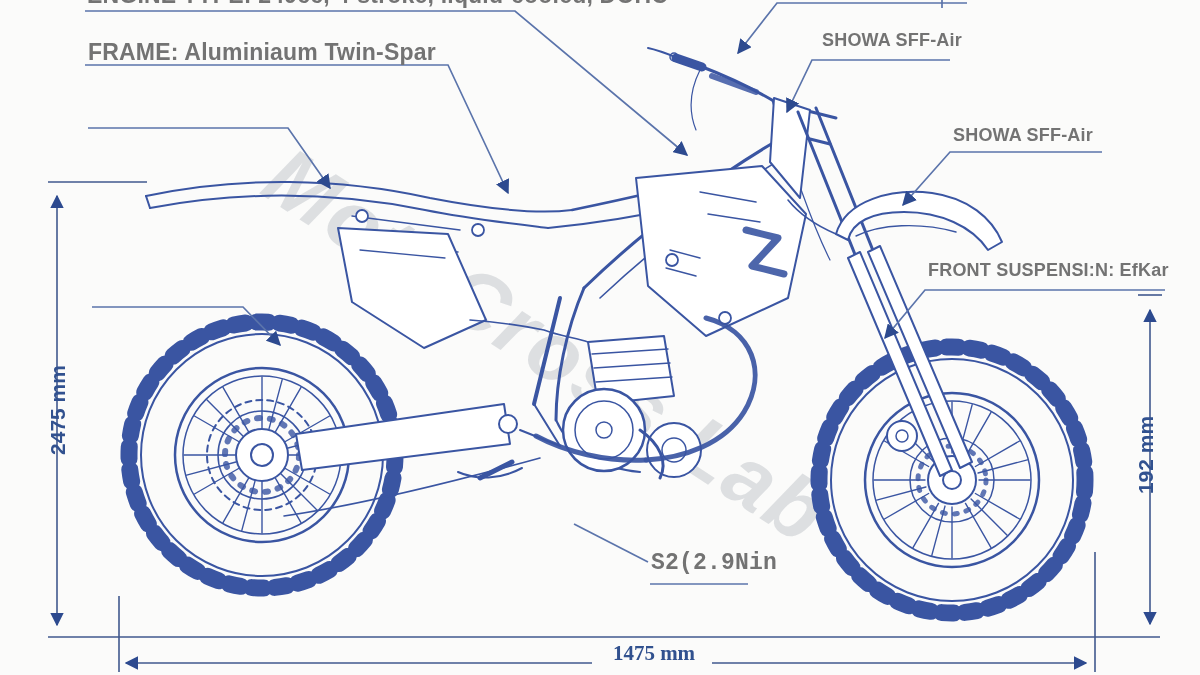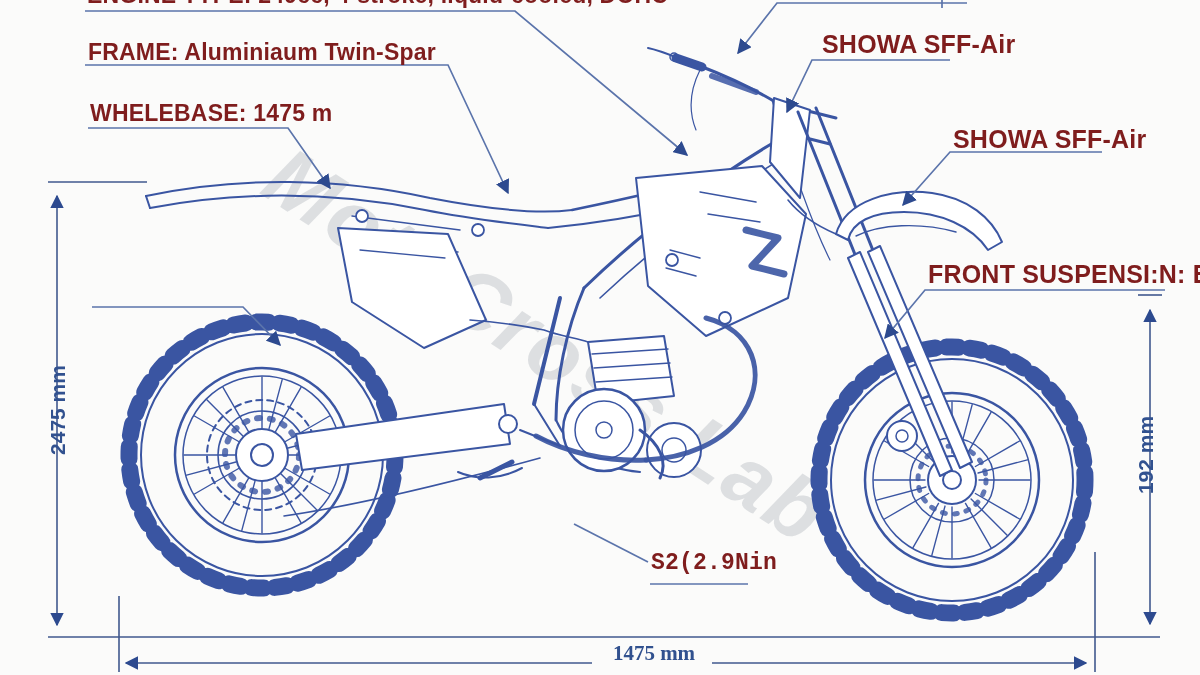--- a/index.html
+++ b/index.html
@@ -3,24 +3,24 @@
 <meta charset="utf-8">
 <style>
   html,body{margin:0;padding:0;background:#fff;}
   #stage{
     position:relative;width:1200px;height:675px;overflow:hidden;
     background:#fbfbfa;
     font-family:"Liberation Sans",sans-serif;
   }
   .lbl{
     position:absolute;white-space:nowrap;
-    color:#7f1d1d;font-weight:600;letter-spacing:.2px;
+    color:#737373;font-weight:600;letter-spacing:.2px;
     font-size:23px;line-height:1.1;
   }
-  .lbl.sm{font-size:25px;}
+  .lbl.sm{font-size:18px;}
   .dim{
     position:absolute;color:#31518f;font-weight:600;font-size:21px;
     text-align:center;white-space:nowrap;
   }
   .dim.vert{transform:rotate(-90deg);}
   #watermark{
     position:absolute;left:300px;top:128px;
     font-size:84px;font-weight:800;font-style:italic;letter-spacing:3px;
     color:rgba(152,158,170,0.30);
     transform:rotate(33deg);transform-origin:left top;
@@ -195,21 +195,20 @@
       <path d="M1150,310 L1150,624" marker-start="url(#arrow)" marker-end="url(#arrow)"></path>
       <line x1="119" y1="596" x2="119" y2="672"></line>
       <line x1="1095" y1="552" x2="1095" y2="672"></line>
       <path d="M592,663 L126,663" marker-end="url(#arrow)"></path>
       <path d="M712,663 L1086,663" marker-end="url(#arrow)"></path>
     </g>
   </svg>
 
   <div class="lbl" style="left:87px;top:-17px;">ENGINE TYPE: 249cc, 4-stroke, liquid-cooled, DOHC</div>
   <div class="lbl" style="left:88px;top:40px;">FRAME: Aluminiaum Twin-Spar</div>
-  <div class="lbl" style="left:90px;top:101px;">WHELEBASE: 1475 m</div>
   <div class="lbl sm" style="left:822px;top:31px;">SHOWA SFF-Air</div>
   <div class="lbl sm" style="left:953px;top:126px;">SHOWA SFF-Air</div>
   <div class="lbl sm" style="left:928px;top:261px;">FRONT SUSPENSI:N: EfKar</div>
   <div class="lbl" style="left:651px;top:551px;font-family:Liberation Mono, monospace;">S2(2.9Nin</div>
 
   <div class="dim vert" style="left:-10px;top:398px;width:135px;">2475 mm</div>
   <div class="dim vert" style="left:1078px;top:443px;width:135px;">192 mm</div>
   <div class="dim" style="left:598px;top:641px;width:112px;font-family:Liberation Serif, serif;">1475 mm</div>
 
 </div>

